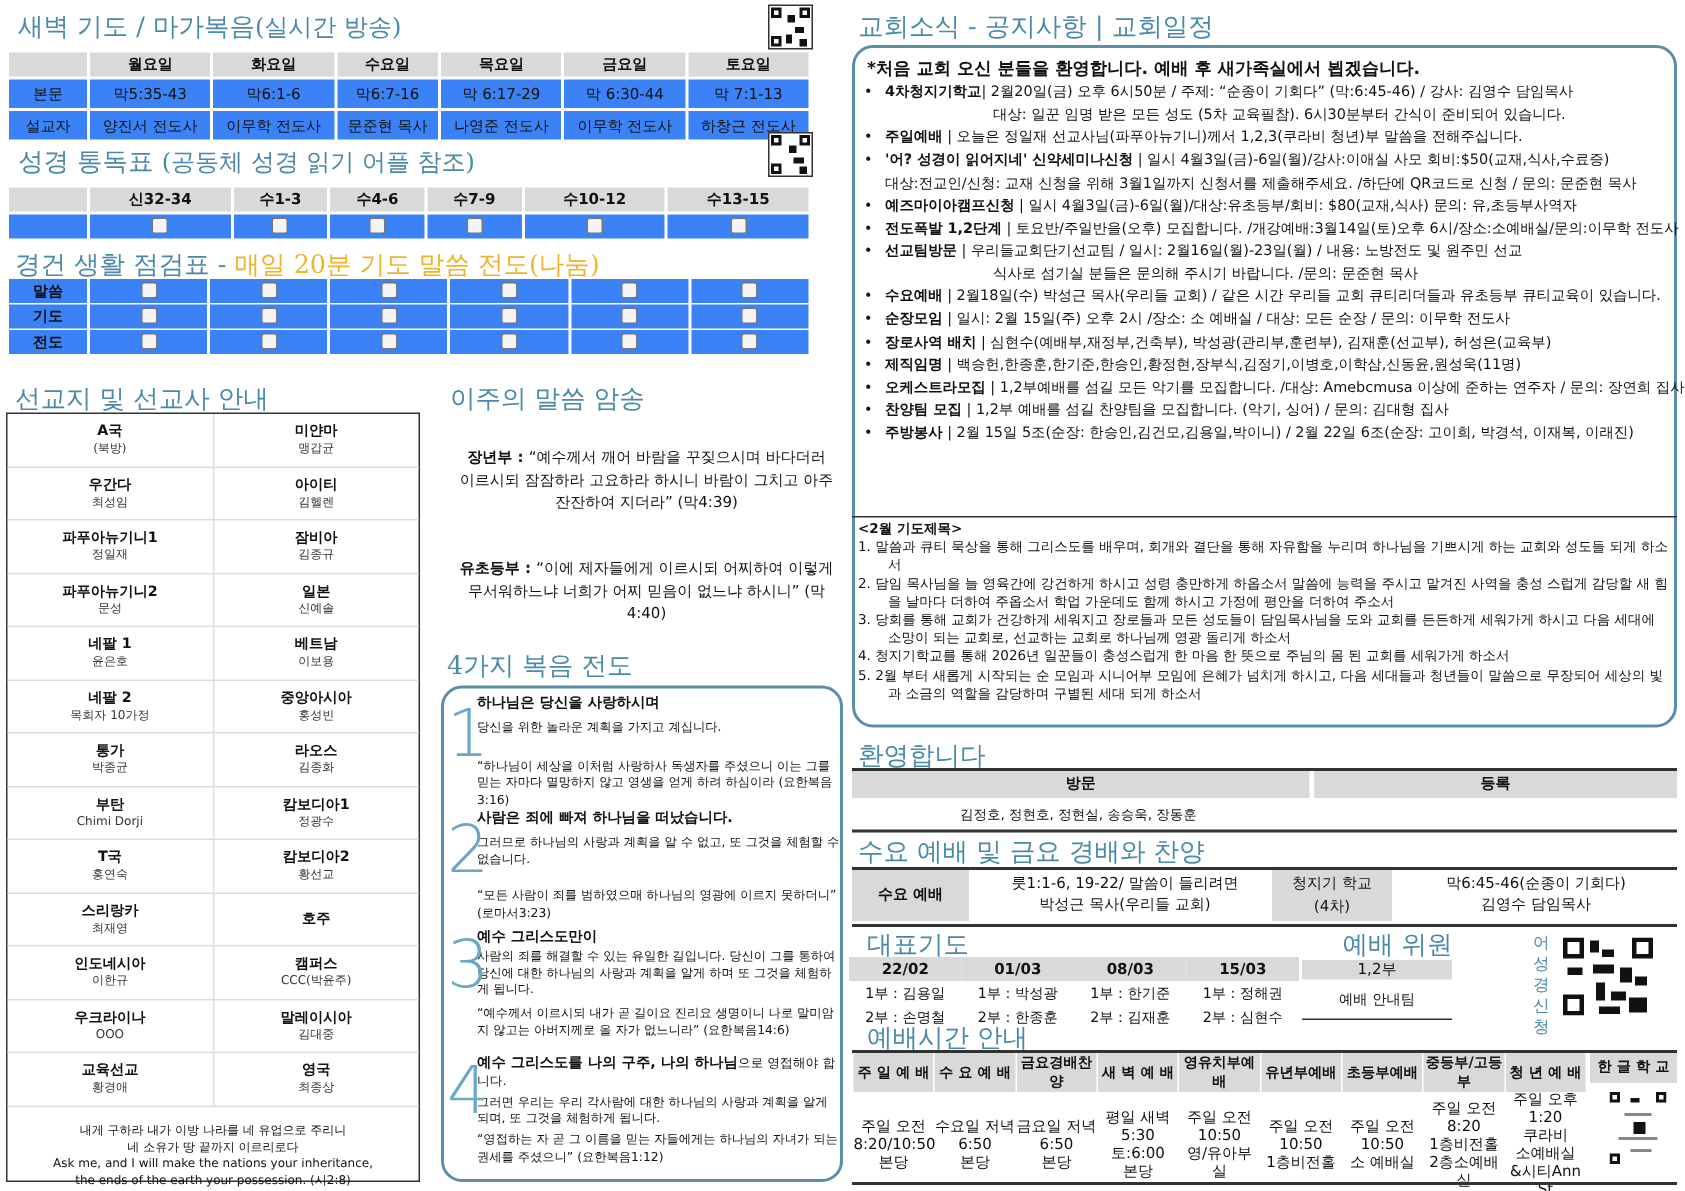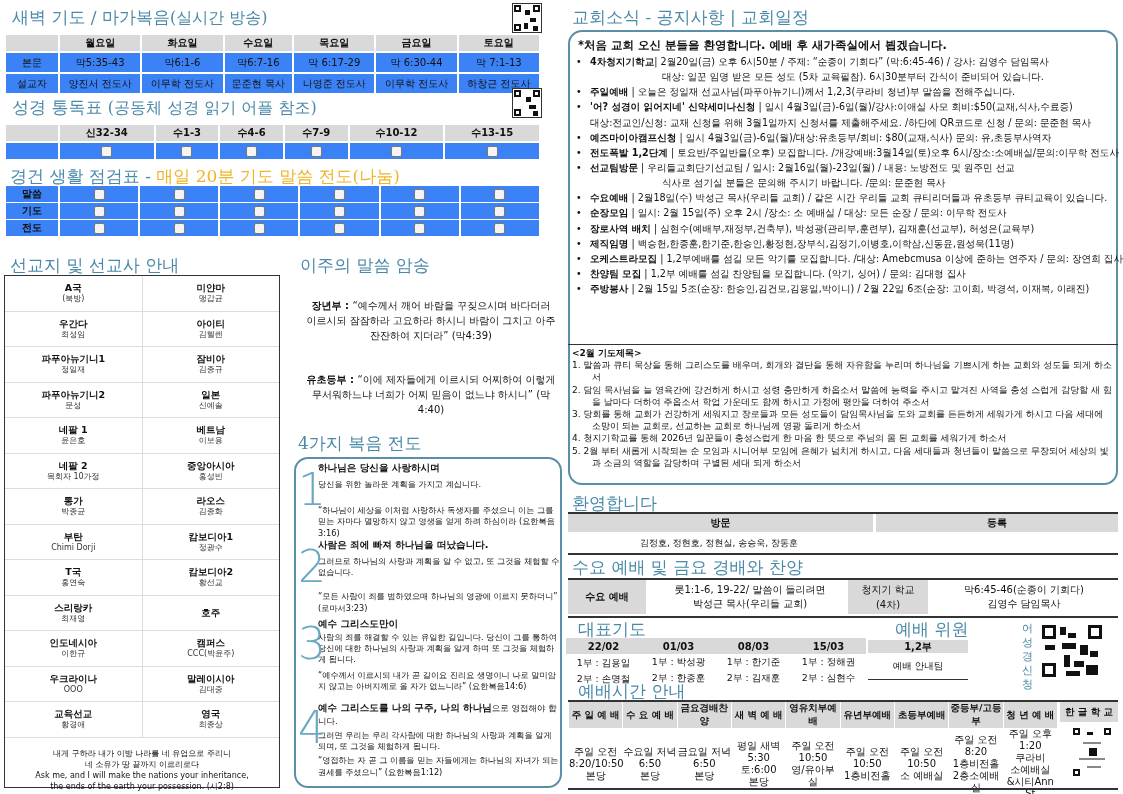--- a/index.html
+++ b/index.html
@@ -404,21 +404,21 @@
           <td style="font-size:9.5px">2부 : 한종훈</td>
           <td style="font-size:9.5px">2부 : 김재훈</td>
           <td style="font-size:9.5px">2부 : 심현수</td>
         </tr>
 </tbody>
     </table>
   </div>
 <div class="abs h" style="left:578px;top:680px">예배시간 안내</div>
 
 <div class="abs h" style="left:895px;top:618px">예배 위원</div>
-<div class="abs grey" style="left:868px;top:640px;width:100px;height:13px;text-align:center;font-weight:bold;font-size:10px;line-height:13px">1,2부</div>
+<div class="abs grey" style="left:868px;top:640px;width:100px;height:13px;text-align:center;font-weight:normal;font-size:10px;line-height:13px">1,2부</div>
 <div class="abs" style="left:868px;top:660px;width:100px;text-align:center;font-size:9.5px">예배 안내팀</div>
 <div class="abs" style="left:868px;top:679px;width:100px;border-top:1.5px solid #333"></div>
 <div class="abs" style="left:1022px;top:622px;width:14px;color:#4a8aa8;font-family:'DejaVu Serif',serif;font-size:11px;line-height:14px;word-break:break-all">어성경신청</div>
 <div class="qrbox" style="left:1042px;top:625px;width:60px;height:52px;border:none">
  <i style="left:0;top:0;width:14px;height:14px;border-width:3px"></i>
     <i style="right:0;top:0;width:14px;height:14px;border-width:3px"></i>
     <i style="left:0;bottom:0;width:14px;height:14px;border-width:3px"></i>
  <b style="left:18px;top:2px;width:6px;height:8px"></b>
     <b style="left:26px;top:8px;width:8px;height:5px"></b>
     <b style="left:20px;top:18px;width:14px;height:6px"></b>

